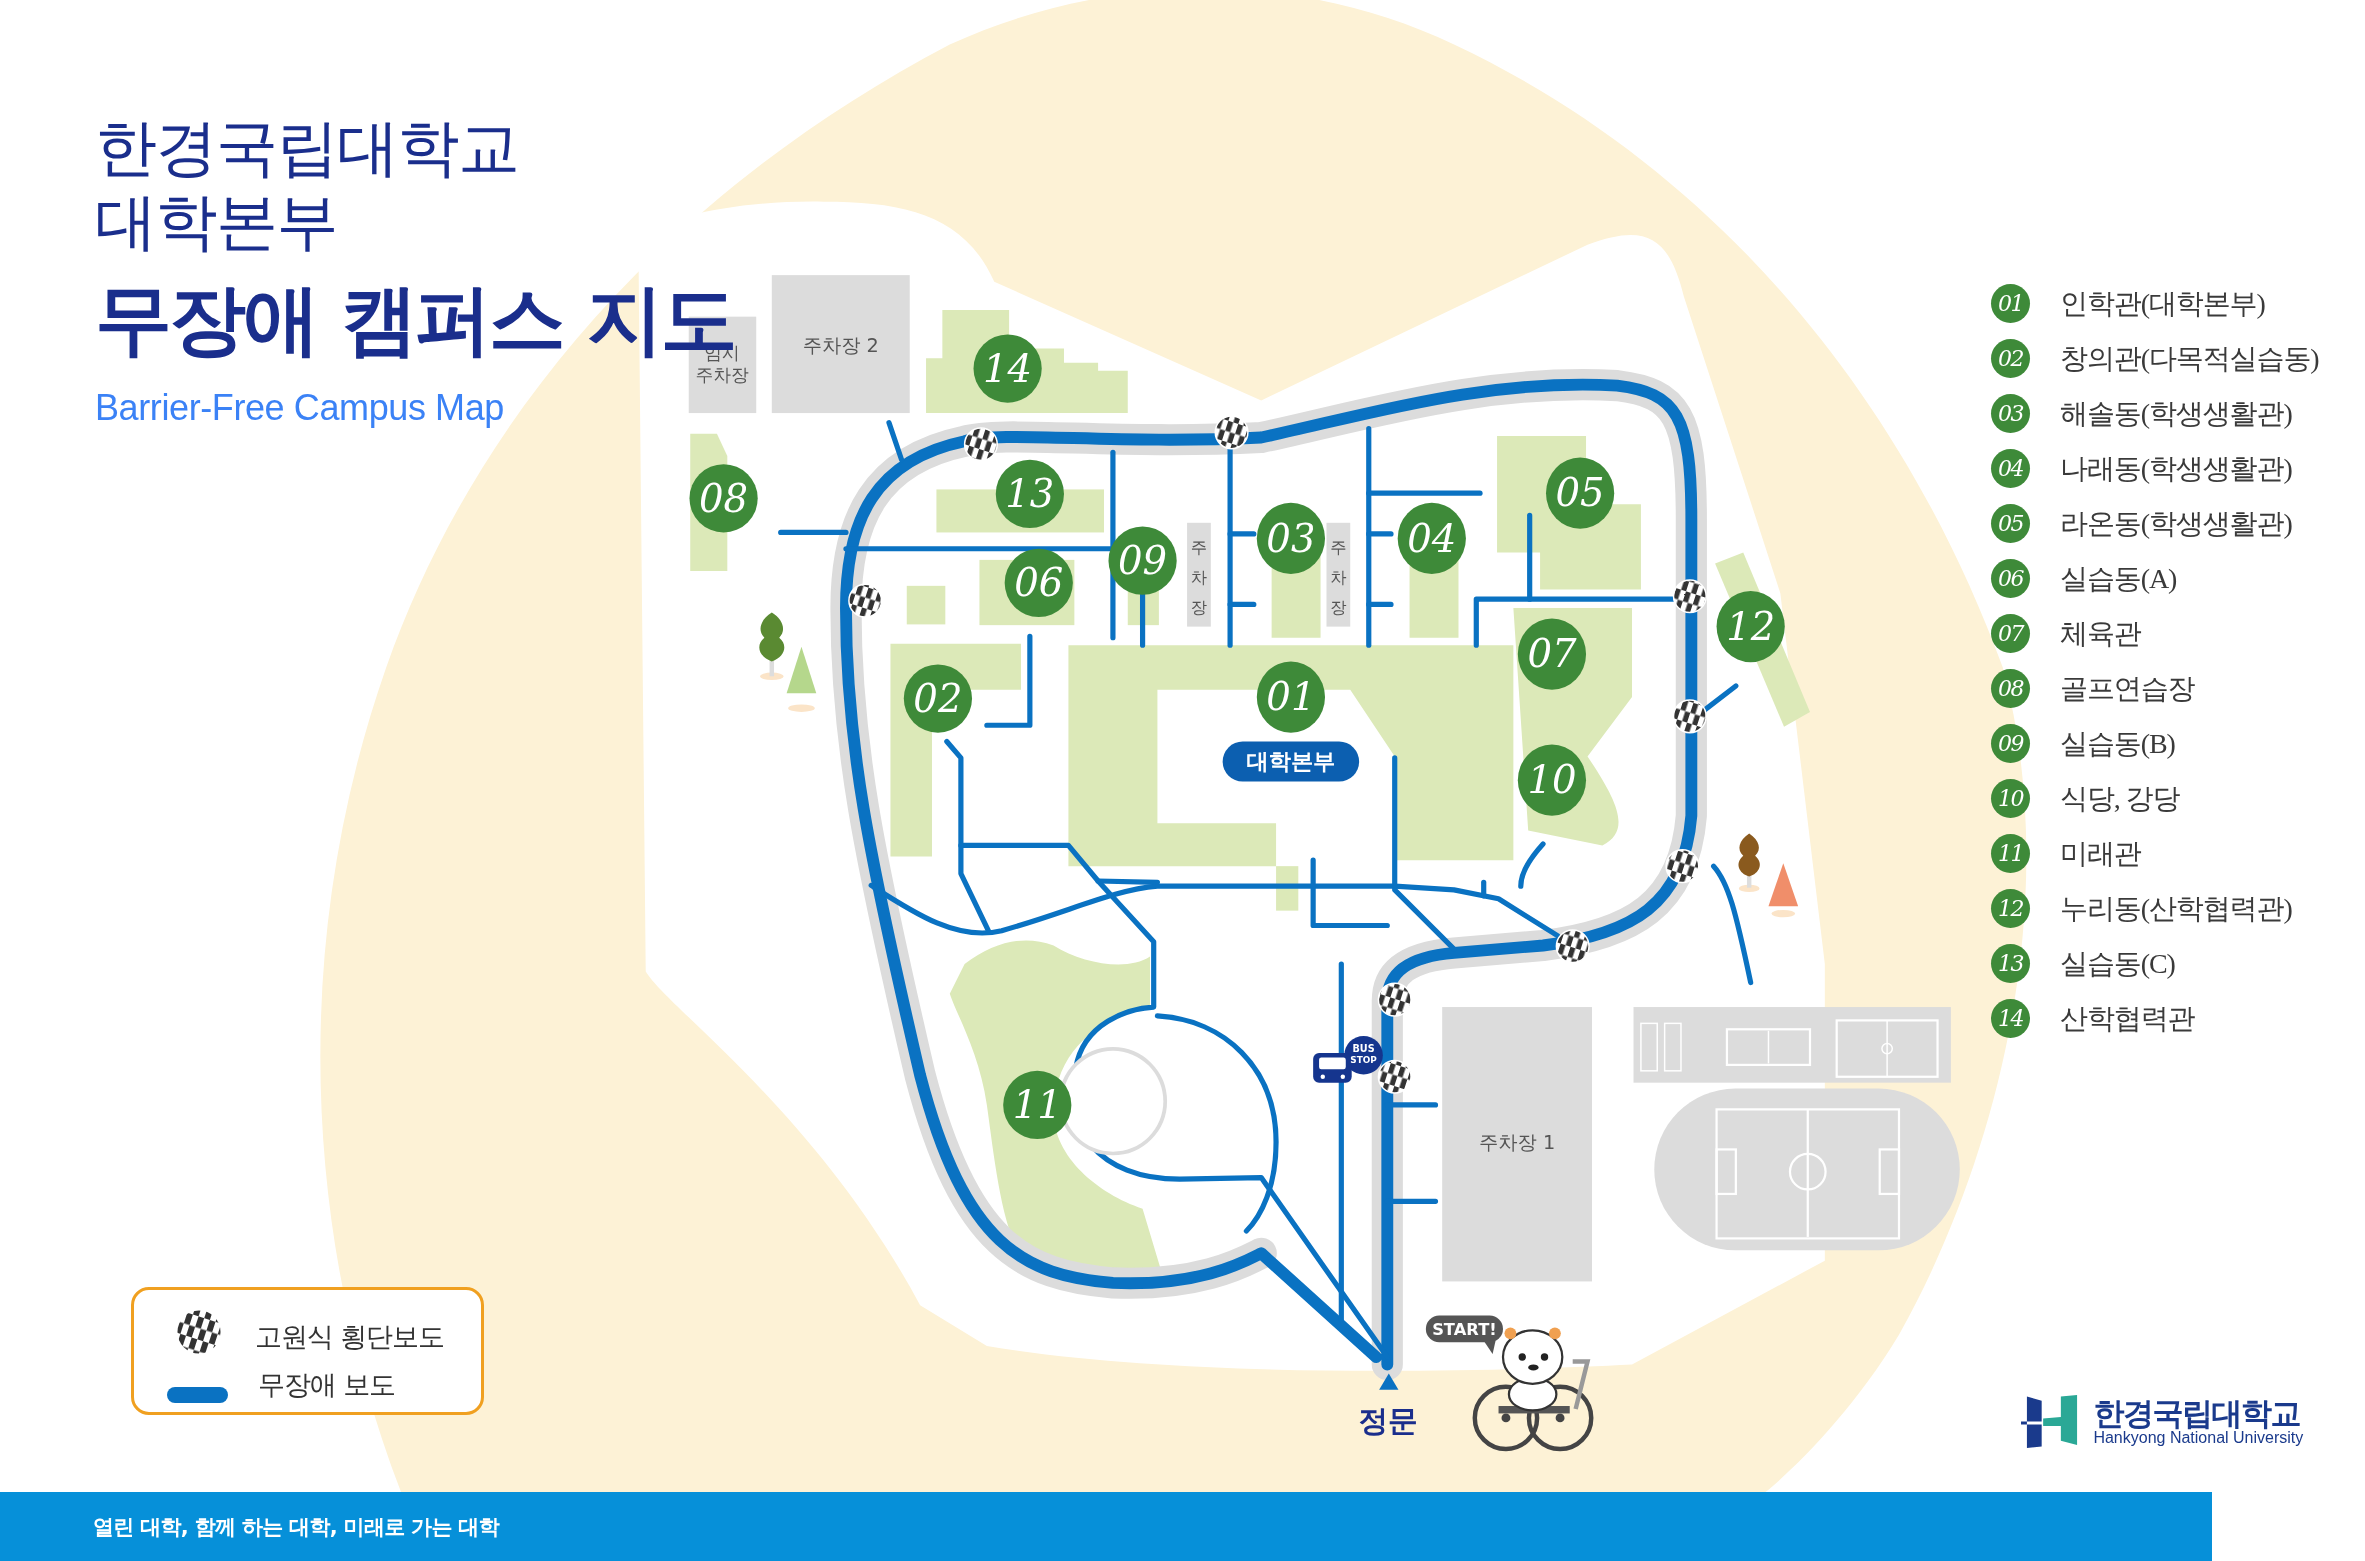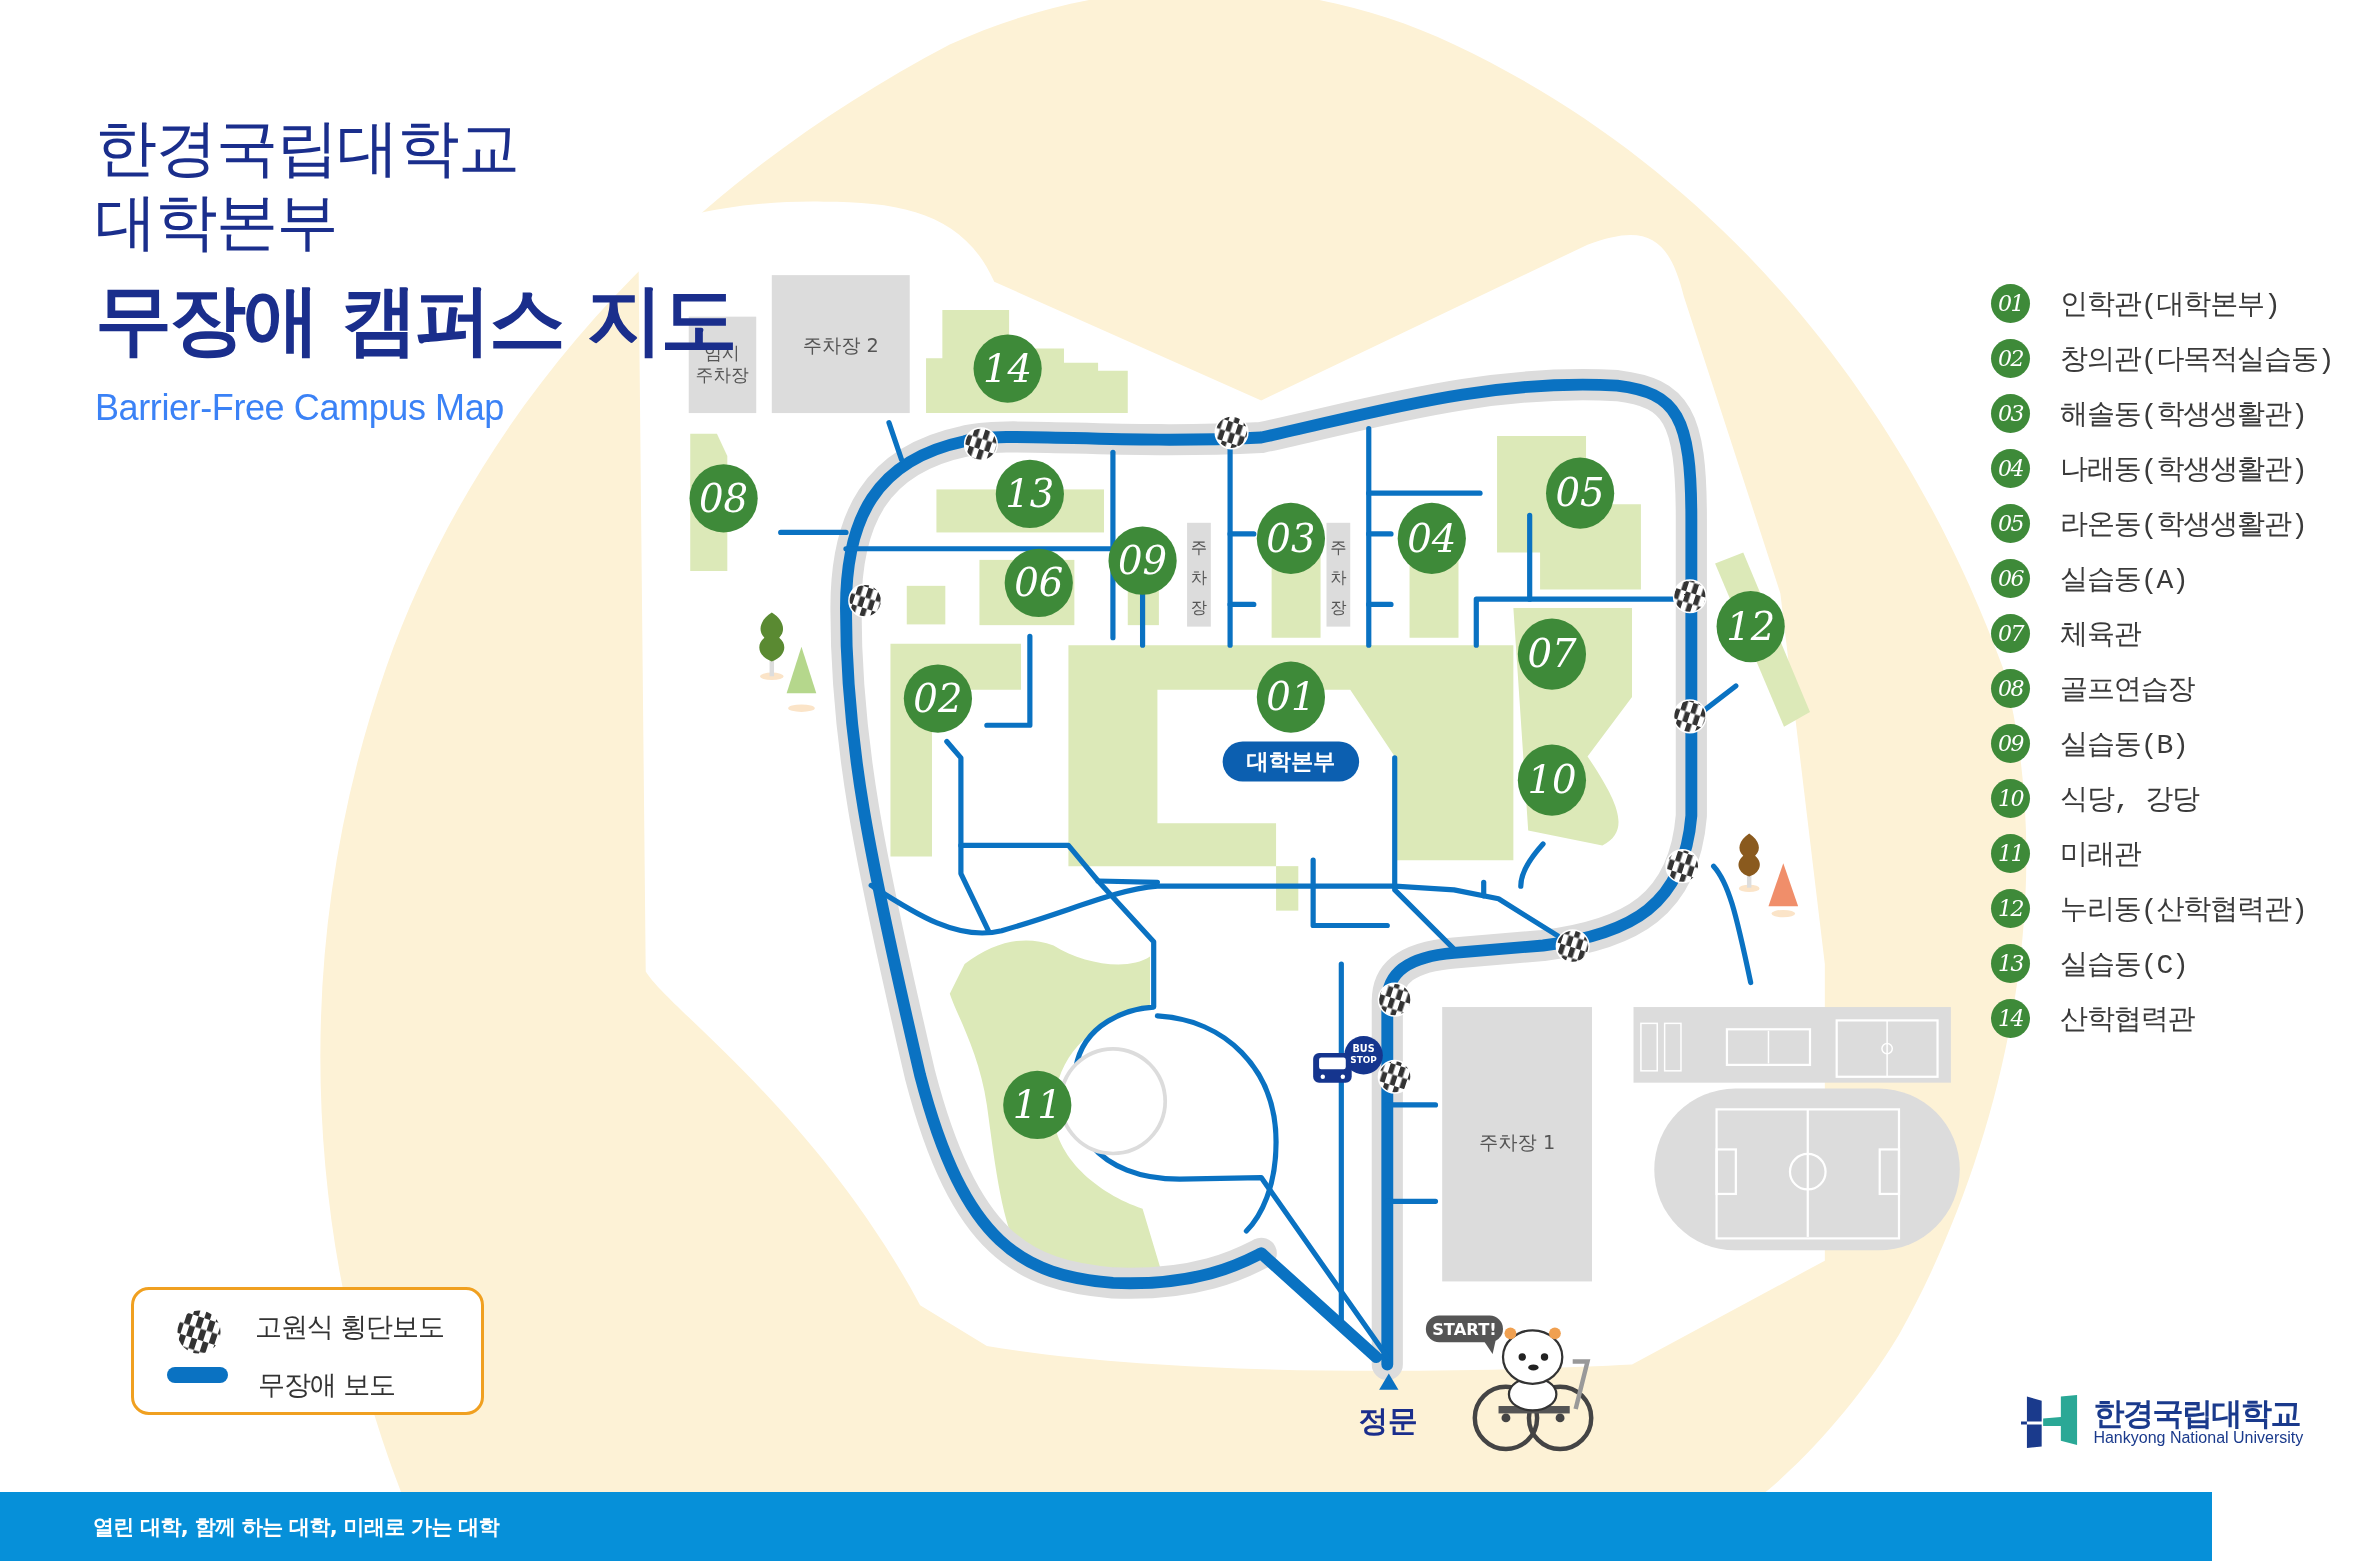--- a/index.html
+++ b/index.html
@@ -5,23 +5,23 @@
   html, body { margin:0; padding:0; background:#ffffff; }
   body { width:2366px; height:1561px; position:relative; overflow:hidden; font-family:"DejaVu Sans", sans-serif; }
   #map-svg { position:absolute; left:0; top:0; width:2366px; height:1561px; }
   .title-block { position:absolute; left:95px; top:111px; color:#1a2e8c; }
   .title-line1, .title-line2 { font-family:"DejaVu Sans", sans-serif; font-size:62px; line-height:74px; font-weight:400; letter-spacing:-1.5px; }
   .title-main { font-family:"DejaVu Sans", sans-serif; font-size:77px; line-height:96px; font-weight:700; letter-spacing:-3px; margin-top:13.4px; }
   .title-en { font-family:"Liberation Sans", sans-serif; font-size:36px; color:#3b82f6; margin-top:19px; letter-spacing:-0.4px; }
   .bldg-legend { position:absolute; left:1991px; top:276px; }
   .bldg-row { display:flex; align-items:center; height:55px; }
   .bldg-num { width:39px; height:39px; border-radius:50%; background:#3e8a39; color:#fff; display:flex; align-items:center; justify-content:center; font-family:"DejaVu Serif", serif; font-style:italic; font-size:22px; letter-spacing:-1.5px; }
-  .bldg-name { margin-left:30px; font-family:Liberation Mono, monospace; font-size:28px; color:#3a3a3a; letter-spacing:-1.1px; }
+  .bldg-name { margin-left:30px; font-family:Liberation Serif, serif; font-size:28px; color:#3a3a3a; letter-spacing:-1.1px; }
   .key-box { position:absolute; left:131px; top:1287px; width:353px; height:128px; border:3px solid #f0a020; border-radius:18px; background:#fff; box-sizing:border-box; }
-  .key-row { position:absolute; left:0; display:flex; align-items:flex-start; }
+  .key-row { position:absolute; left:0; display:flex; align-items:flex-end; }
   .key-label { font-size:27px; color:#333; letter-spacing:-1.1px; font-family:"DejaVu Sans", sans-serif; }
   .footer-bar { position:absolute; left:0; top:1492px; width:2212px; height:69px; background:#0690d9; }
   .footer-text { position:absolute; left:93px; top:21px; color:#fff; font-size:21px; font-weight:700; letter-spacing:-0.7px; font-family:"DejaVu Sans", sans-serif; }
   .logo { position:absolute; left:2018px; top:1392px; display:flex; align-items:center; }
   .logo-text-ko { font-family:"DejaVu Sans", sans-serif; font-weight:700; color:#1a3a8c; font-size:31px; letter-spacing:-1.5px; line-height:33px; }
   .logo-text-en { font-family:"Liberation Sans", sans-serif; color:#1a3a8c; font-size:16px; line-height:16.3px; }
   .svg-label { font-family:"DejaVu Sans", sans-serif; }
 </style>
 </head>
 <body>

